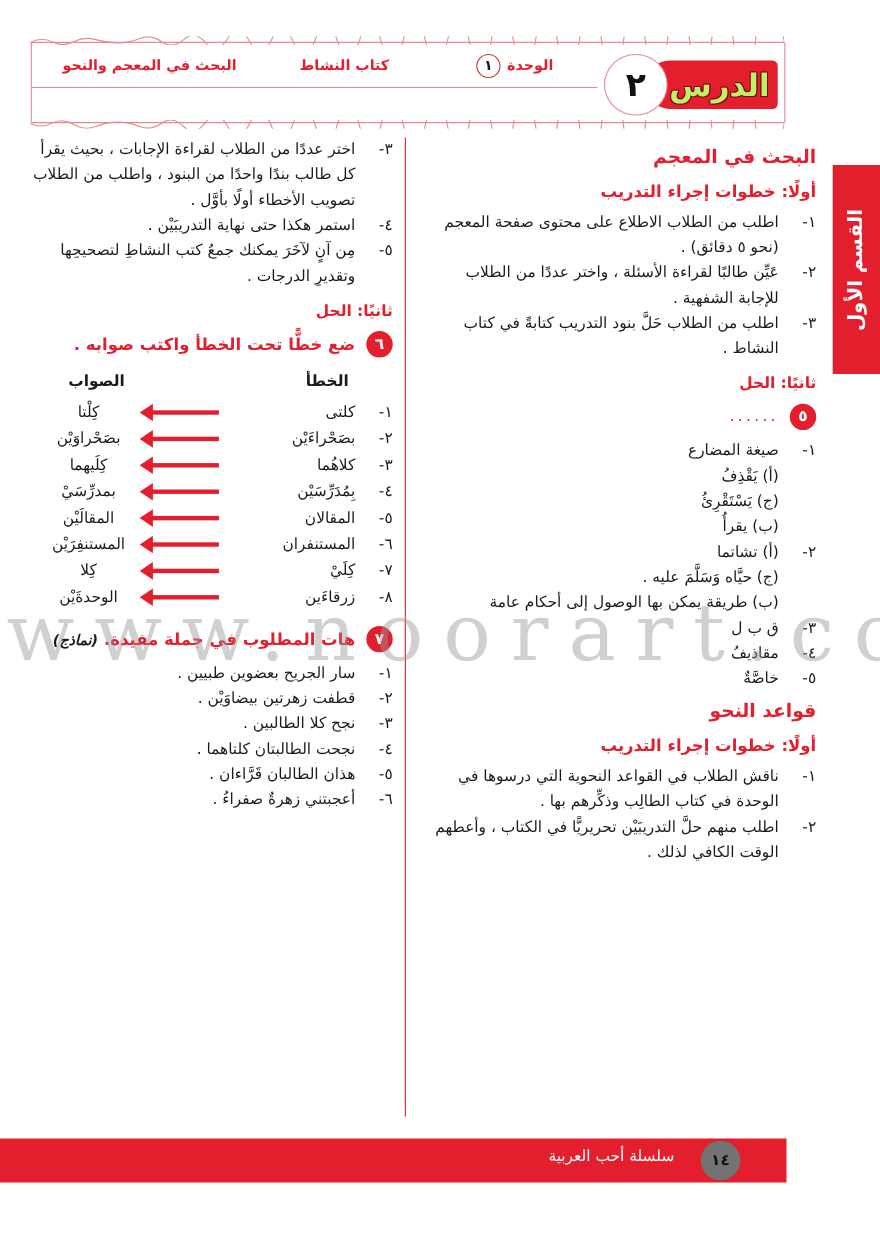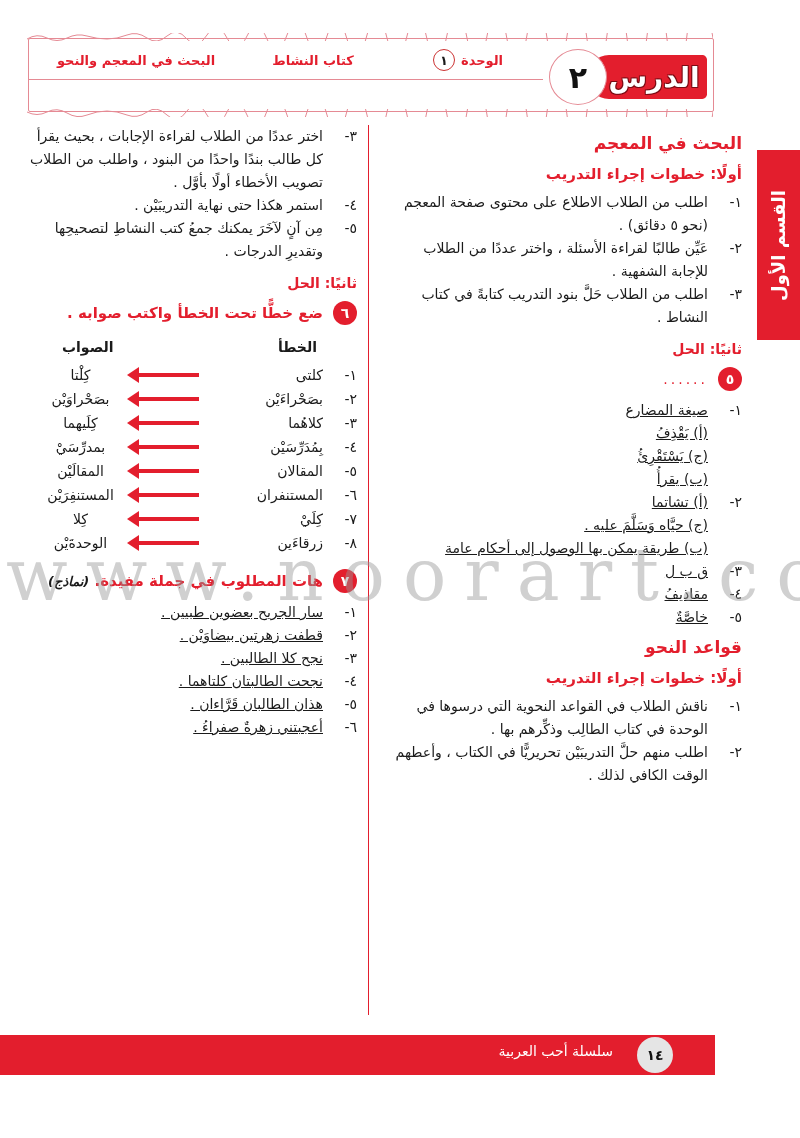--- a/index.html
+++ b/index.html
@@ -37,21 +37,21 @@
       position: absolute; left: 10px; right: 210px; top: 44px; height: 22px;
       text-align: center; font-size: 13px; color: #e31e2d;
     }
     .lesson-badge {
       position: absolute; right: 6px; top: 10px; width: 170px; height: 56px;
     }
     .lesson-badge .pill {
       position: absolute; right: 0; top: 6px; width: 120px; height: 44px;
       background: #e31e2d; border-radius: 28px 6px 6px 28px;
       display: flex; align-items: center; justify-content: center;
-      color: #ffffff; font-size: 28px; font-weight: bold;
+      color: #bef264; font-size: 28px; font-weight: bold;
       text-shadow: 1px 1px 0 #7a0b13, -1px -1px 0 #7a0b13, 1px -1px 0 #7a0b13, -1px 1px 0 #7a0b13;
       padding-left: 14px;
     }
     .lesson-badge .num {
       position: absolute; right: 100px; top: 0; width: 58px; height: 56px;
       border-radius: 50%; background: #fff; border: 1.5px solid #e58a94;
       display: flex; align-items: center; justify-content: center;
       font-size: 30px; font-weight: bold; color: #111;
     }
 
@@ -91,21 +91,21 @@
       display: inline-flex; align-items: center; justify-content: center; font-weight: bold; font-size: 14px;
       flex: none;
     }
     .ex-title { font-size: 15px; font-weight: bold; color: #e31e2d; }
     .ex-title .note { color: #1a1a1a; font-size: 13px; font-style: italic; }
     .dots { color: #e31e2d; font-size: 14px; letter-spacing: 3px; }
 
     .sub-list { list-style: none; }
     .sub-list li { font-size: 14px; line-height: 23px; display: flex; }
     .sub-list li .n { width: 34px; flex: none; }
-    .sub-list li .t { flex: 1; text-decoration: underline; }
+    .sub-list li .t { flex: 1; }
 
     
     .corr-table { width: 335px; margin-top: 14px; }
     .corr-head { display: flex; font-size: 14px; font-weight: bold; height: 24px; }
     .corr-head .wrong { width: 150px; padding-right: 40px; }
     .corr-head .right-ans { flex: 1; text-align: left; padding-left: 40px; }
     .corr-row { display: flex; align-items: center; height: 24px; font-size: 14px; }
     .corr-row .n { width: 34px; flex: none; }
     .corr-row .wrong { width: 116px; }
     .corr-row .arrow { width: 80px; display: flex; align-items: center; justify-content: center; }
@@ -123,21 +123,21 @@
       letter-spacing: 18px; direction: ltr; white-space: nowrap; line-height: 70px; pointer-events: none;
       padding-left: 6px;
     }
 
     
     .footer {
       position: absolute; left: 0; top: 1035px; width: 715px; height: 40px; background: #e31e2d;
     }
     .footer .page-circle {
       position: absolute; right: 42px; top: 2px; width: 36px; height: 36px; border-radius: 50%;
-      background: #e5e5e5; display: flex; align-items: center; justify-content: center;
+      background: #737373; display: flex; align-items: center; justify-content: center;
       font-weight: bold; font-size: 14px; color: #111;
     }
     .footer .series {
       position: absolute; right: 102px; top: 8px; color: #fff; font-size: 14px;
     }
   </style>
 </head>
 <body>
 
 <div class="header">

